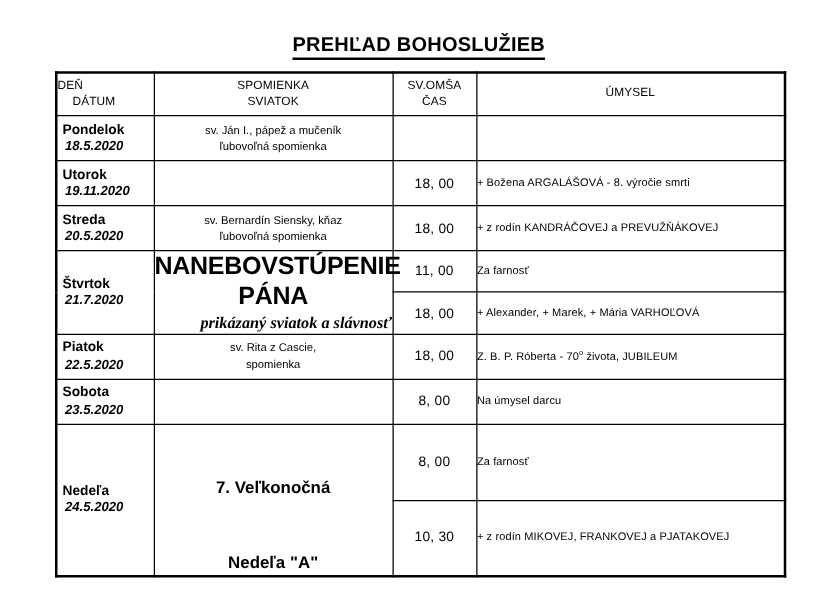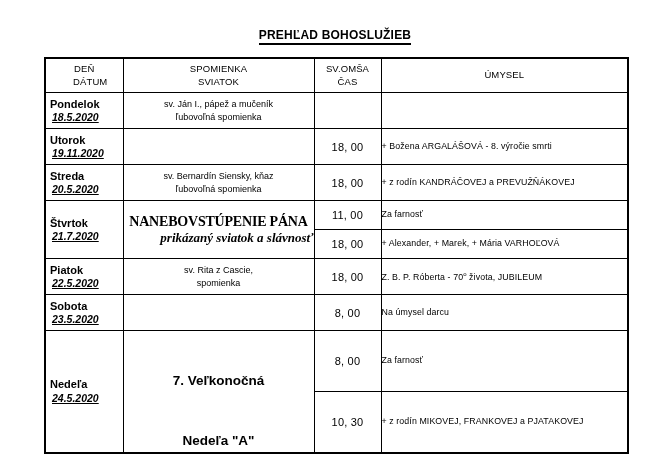--- a/index.html
+++ b/index.html
@@ -22,21 +22,21 @@
     background: #ffffff;
   }
 
   
   #doc-title {
     position: absolute;
     left: 0;
     top: 29px;
     width: 670px;
     text-align: center;
-    font-size: 12px;
+    font-size: 16px;
     font-weight: bold;
     letter-spacing: 0.2px;
     line-height: 1;
   }
   #doc-title span {
     border-bottom: 2px solid #000;
     padding-bottom: 1px;
   }
 
   
@@ -67,21 +67,21 @@
   
   .hdr td {
     height: 33px;
     font-size: 9.5px;
     font-weight: bold;
     text-align: center;
     line-height: 1.28;
     letter-spacing: 0.1px;
   }
   .hdr .hdr-day {
-    text-align: center;
+    text-align: left;
     padding-left: 2px;
     margin-left: 25px;
   }
   .hdr .hdr-day .l2 {
     display: block;
     padding-left: 12px;
   }
 
   
   .cell-day {
@@ -96,34 +96,33 @@
     text-align: left;
     padding-left: 4px;
   }
   .cell-day .ddate {
     display: block;
     font-size: 10.5px;
     font-weight: bold;
     font-style: italic;
     text-align: left;
     padding-left: 6px;
-    text-decoration: underline;
   }
 
   
   .cell-feast {
     text-align: center;
     font-size: 9px;
     line-height: 1.42;
     padding: 3px 4px;
   }
   .cell-feast .big-serif {
     display: block;
-    font-family: Liberation Serif, serif;
-    font-size: 14px;
+    font-family: Liberation Sans, sans-serif;
+    font-size: 20px;
     font-weight: bold;
     line-height: 1.22;
     letter-spacing: -0.2px;
     text-align: center;
   }
   .cell-feast .sub-serif {
     display: block;
     font-family: "Liberation Serif", serif;
     font-size: 13px;
     font-style: italic;

